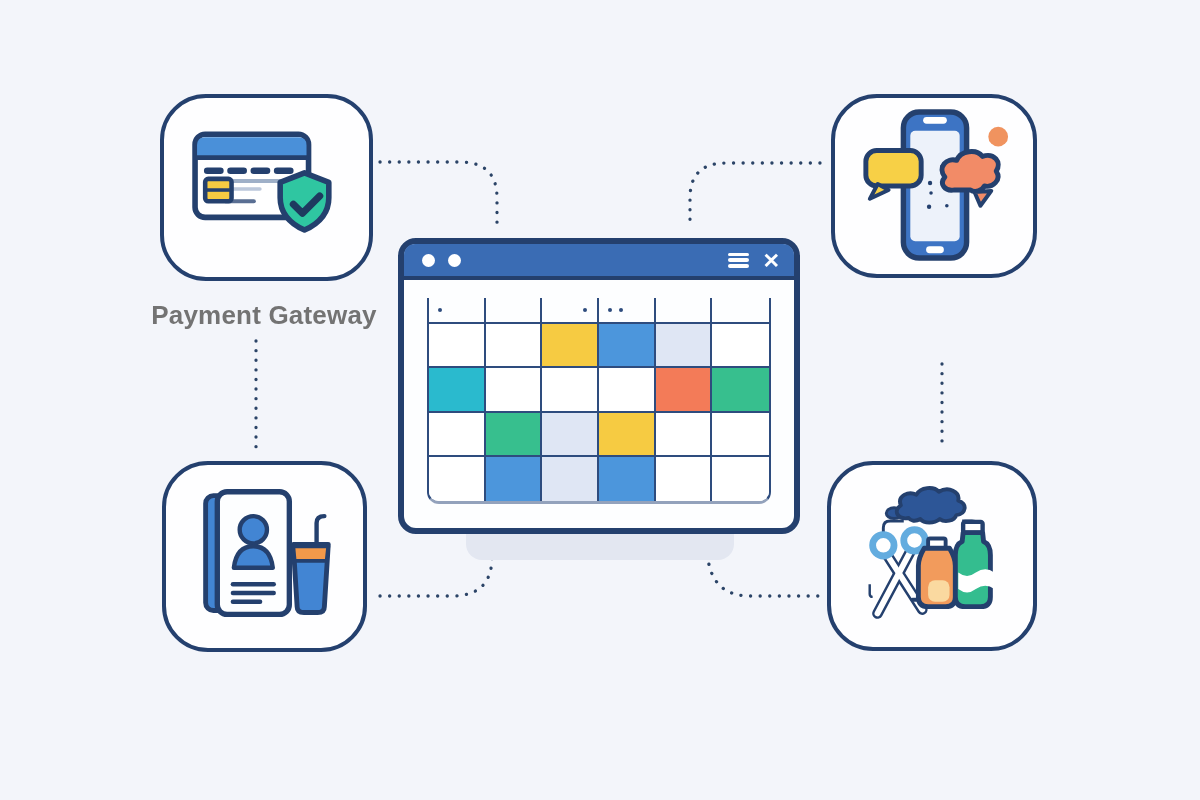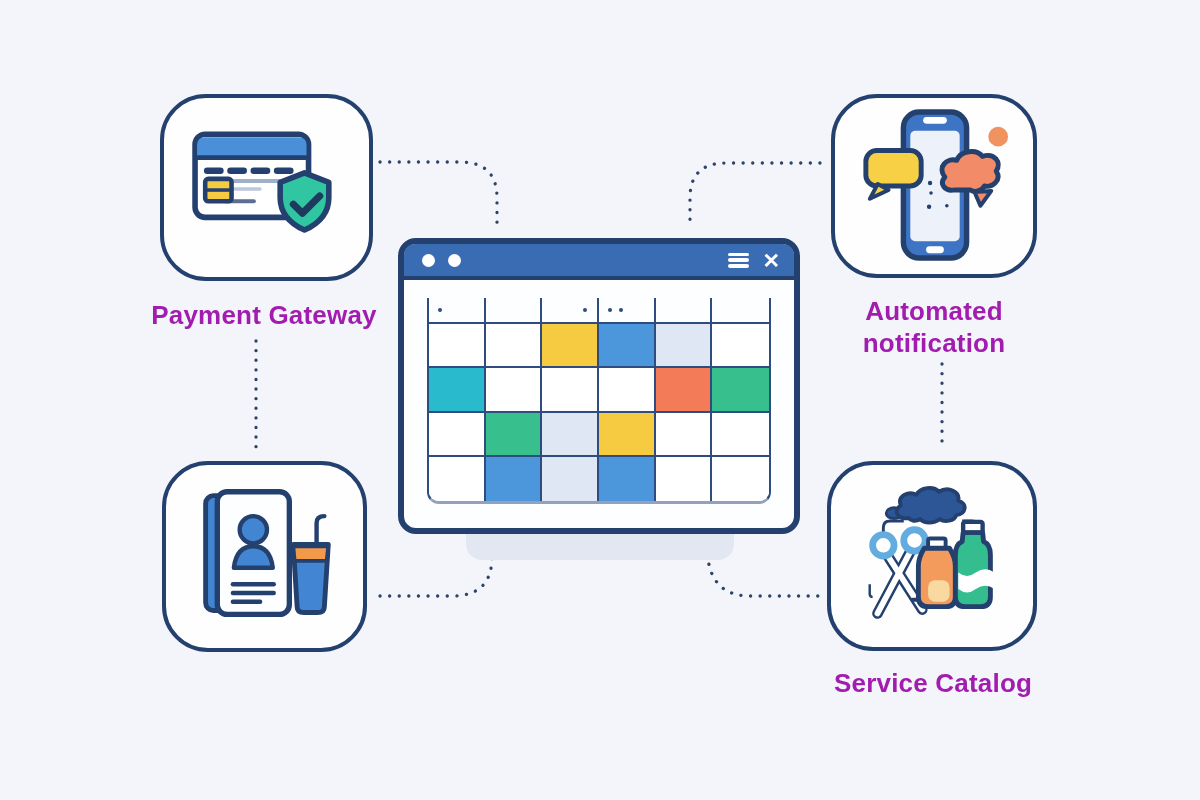--- a/index.html
+++ b/index.html
@@ -12,21 +12,21 @@
 
   
   .card{position:absolute;background:#FEFEFF;border:4px solid #24406E;border-radius:46px;
         display:flex;align-items:center;justify-content:center;box-sizing:border-box;}
   .card-payment{left:160px;top:94px;width:213px;height:187px;}
   .card-notification{left:831px;top:94px;width:206px;height:184px;}
   .card-customer{left:162px;top:461px;width:205px;height:191px;}
   .card-service{left:827px;top:461px;width:210px;height:190px;}
 
   .node-label{position:absolute;text-align:center;font-weight:700;font-size:26px;line-height:32px;
-              color:#a21caf;letter-spacing:0.2px;}
+              color:#737373;letter-spacing:0.2px;}
   .label-payment{left:114px;top:299px;width:300px;}
   .label-notification{left:834px;top:295px;width:200px;}
   .label-customer{left:118px;top:667px;width:300px;}
   .label-service{left:783px;top:667px;width:300px;}
 
   
   .window-shadow{position:absolute;left:466px;top:530px;width:268px;height:30px;
                  background:#E3E7F1;border-radius:0 0 16px 16px;}
   .window{position:absolute;left:398px;top:238px;width:402px;height:296px;box-sizing:border-box;
           background:#FDFEFF;border:6px solid #24406E;border-radius:18px;}
@@ -92,21 +92,20 @@
       <circle cx="72" cy="87" r="1.8" fill="#24406E"></circle>
       <circle cx="70" cy="101" r="2.2" fill="#24406E"></circle>
       <circle cx="88" cy="100" r="1.8" fill="#24406E"></circle>
       <rect x="6" y="44" width="56" height="36" rx="11" fill="#F7D046" stroke="#24406E" stroke-width="5"></rect>
       <path d="M18,78 l-8,15 l19,-9 z" fill="#F7D046" stroke="#24406E" stroke-width="4" stroke-linejoin="round"></path>
       <path d="M96,84 c-10,2 -16,-6 -10,-13 c-8,-10 2,-20 12,-17 c4,-10 20,-12 26,-4 c12,-4 20,6 14,15 c6,9 -4,17 -12,15 c-2,5 -10,7 -14,4 h-10 z" fill="#F28B67" stroke="#24406E" stroke-width="5" stroke-linejoin="round"></path>
       <path d="M116,86 l6,14 l11,-15 z" fill="#F28B67" stroke="#24406E" stroke-width="4" stroke-linejoin="round"></path>
       <circle cx="140" cy="30" r="10" fill="#F0935F"></circle>
     </svg>
   </div>
-  <div class="node-label label-notification">Automated notification</div>
 
   <div class="card card-customer">
     <svg width="146" height="146" viewBox="0 0 150 150">
       <rect x="14" y="12" width="22" height="118" rx="8" fill="#4285D3" stroke="#24406E" stroke-width="5"></rect>
       <rect x="26" y="8" width="74" height="126" rx="10" fill="#FDFEFF" stroke="#24406E" stroke-width="5.5"></rect>
       <circle cx="63" cy="47" r="14" fill="#4285D3" stroke="#24406E" stroke-width="4.5"></circle>
       <path d="M43,86 c2,-16 10,-22 20,-22 c10,0 18,6 20,22 z" fill="#4285D3" stroke="#24406E" stroke-width="4.5" stroke-linejoin="round"></path>
       <path d="M42,103 H84" stroke="#24406E" stroke-width="4.5" stroke-linecap="round"></path>
       <path d="M42,112 H84" stroke="#24406E" stroke-width="4.5" stroke-linecap="round"></path>
       <path d="M42,121 H70" stroke="#24406E" stroke-width="4.5" stroke-linecap="round"></path>
@@ -137,21 +136,20 @@
         <path d="M72,67 h26 q6,10 6,18 v32 q0,10 -10,10 h-18 q-10,0 -10,-10 v-32 q0,-8 6,-18 z" fill="#F29B5C" stroke="#24406E" stroke-width="5" stroke-linejoin="round"></path>
         <rect x="76" y="100" width="22" height="22" rx="7" fill="#FAD9A0"></rect>
       </g>
       <g>
         <rect x="112" y="40" width="20" height="11" rx="2" fill="#FFFFFF" stroke="#24406E" stroke-width="4.5"></rect>
         <path d="M112,51 h20 l1,9 q7,3 7,14 v43 q0,10 -10,10 h-16 q-10,0 -10,-10 v-43 q0,-11 7,-14 z" fill="#34BD8F" stroke="#24406E" stroke-width="5" stroke-linejoin="round"></path>
         <path d="M107,92 q9,7 18,0 q10,-7 19,0 v17 q-9,-7 -19,0 q-9,7 -18,0 z" fill="#FFFFFF"></path>
       </g>
     </svg>
   </div>
-  <div class="node-label label-service">Service Catalog</div>
 
   <div class="window-shadow"></div>
   <div class="window">
     <div class="titlebar">
       <div class="tb-dots">
         <span class="tb-dot"></span>
         <span class="tb-dot"></span>
       </div>
       <div class="tb-icons">
         <div class="hamburger">

